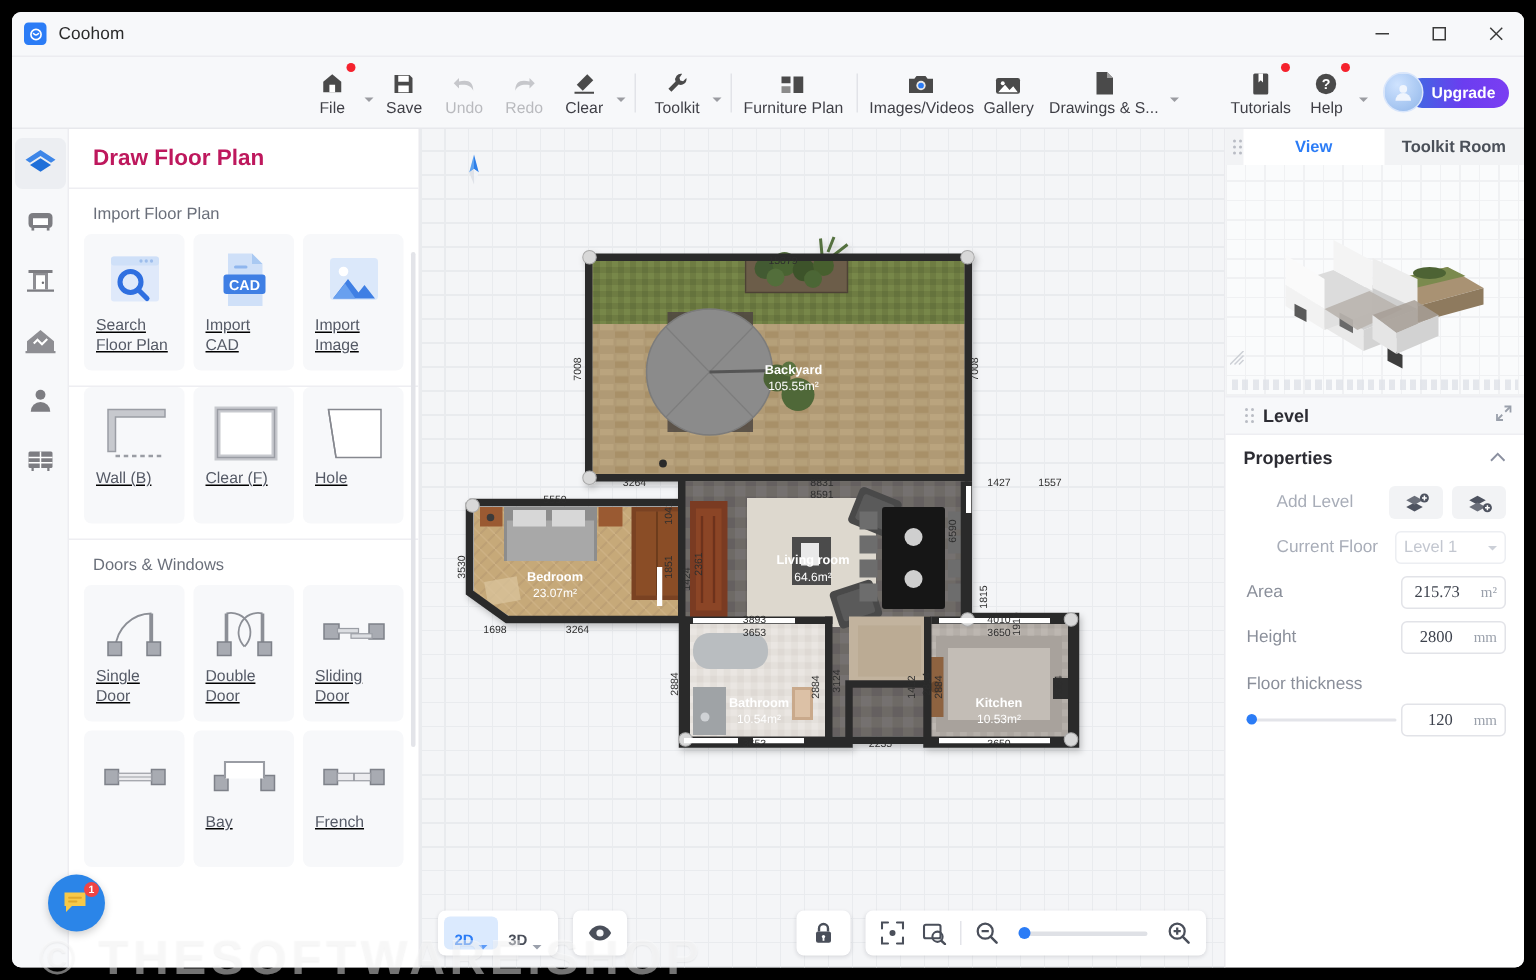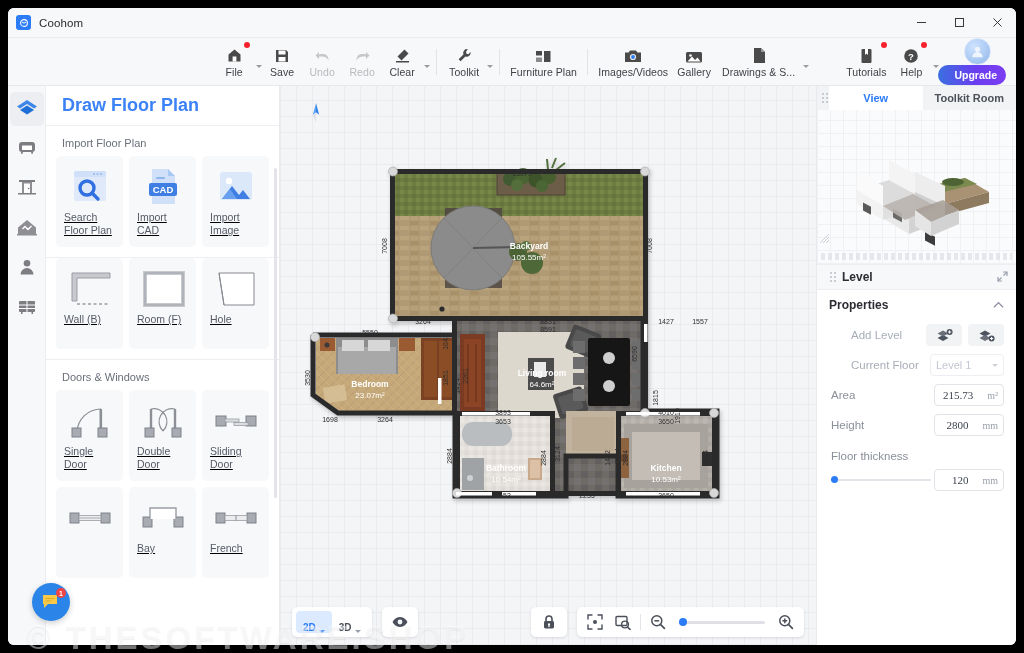--- a/index.html
+++ b/index.html
@@ -60,21 +60,21 @@
     width:0;height:0;border-left:3px solid transparent;border-right:3px solid transparent;
     border-top:3.5px solid #9b9ca1; margin-left:2px; margin-bottom:-10px;
   }
   .rb-wrap { display:flex; align-items:center; }
   .dot-badge {
     position:absolute; top:2px; right:4px;
     width:6.5px; height:6.5px; border-radius:50%; background:#f5222d;
   }
   .upgrade-wrap {
     display:flex; align-items:center; margin-left:10px; margin-right:10px;
-    position:relative; cursor:pointer;flex-direction:column;
+    position:relative; cursor:pointer;
   }
   .avatar-ring {
     width:27px;height:27px;border-radius:50%;
     background:radial-gradient(circle at 35% 30%,#cfe3ff,#a9c8f2 60%,#8fb4e8);
     border:1.5px solid #d9e6fb;
     display:flex;align-items:center;justify-content:center;
     position:relative; z-index:2;
   }
   .upgrade-pill {
     height:20px; margin-left:-11px; padding:0 9px 0 16px;
@@ -99,21 +99,21 @@
   
   .panel {
     position:absolute; left:38px; top:78px; width:234px; bottom:0;
     background:#fff; border-right:1px solid #eaeaee;
     display:flex; flex-direction:column;
   }
   .panel-head {
     height:40px; display:flex; align-items:center; padding:0 16px;
     border-bottom:1px solid #eeeef2; flex:none;
   }
-  .panel-title { font-size:18px; font-weight:bold; color:#3b82f6; }
+  .panel-title { font-size:15px; font-weight:bold; color:#be185d; }
   .panel-body { flex:1; overflow:hidden; position:relative; padding-bottom:4px; }
   .section-label {
     font-size:11px; color:#6a6f7a; padding:11px 16px 7px 16px;
   }
   .tile-grid {
     display:grid; grid-template-columns:repeat(3,1fr);
     gap:6px; padding:0 10px;
   }
   .tile {
     background:#f7f8fa; border-radius:5px;
@@ -585,21 +585,21 @@
           <div class="tile-lb">Wall (B)</div>
         </div>
         <div class="tile">
           <div class="tile-ic">
             <svg width="52" height="44" viewBox="0 0 52 44">
               <rect x="8" y="6" width="38" height="32" fill="#ffffff" stroke="#9a9da4" stroke-width="1"></rect>
               <rect x="8" y="6" width="38" height="32" fill="none" stroke="#c7c9ce" stroke-width="4"></rect>
               <rect x="8" y="6" width="38" height="32" fill="none" stroke="#9a9da4" stroke-width="1"></rect>
             </svg>
           </div>
-          <div class="tile-lb">Room (F)</div>
+          <div class="tile-lb">Clear (F)</div>
         </div>
         <div class="tile">
           <div class="tile-ic">
             <svg width="52" height="44" viewBox="0 0 52 44">
               <path d="M9 6 H44 V38 H14 Z" fill="#ffffff" stroke="#86888f" stroke-width="1"></path>
               <path d="M9 6 L14 38" stroke="#86888f" stroke-width="1"></path>
             </svg>
           </div>
           <div class="tile-lb">Hole</div>
         </div>

